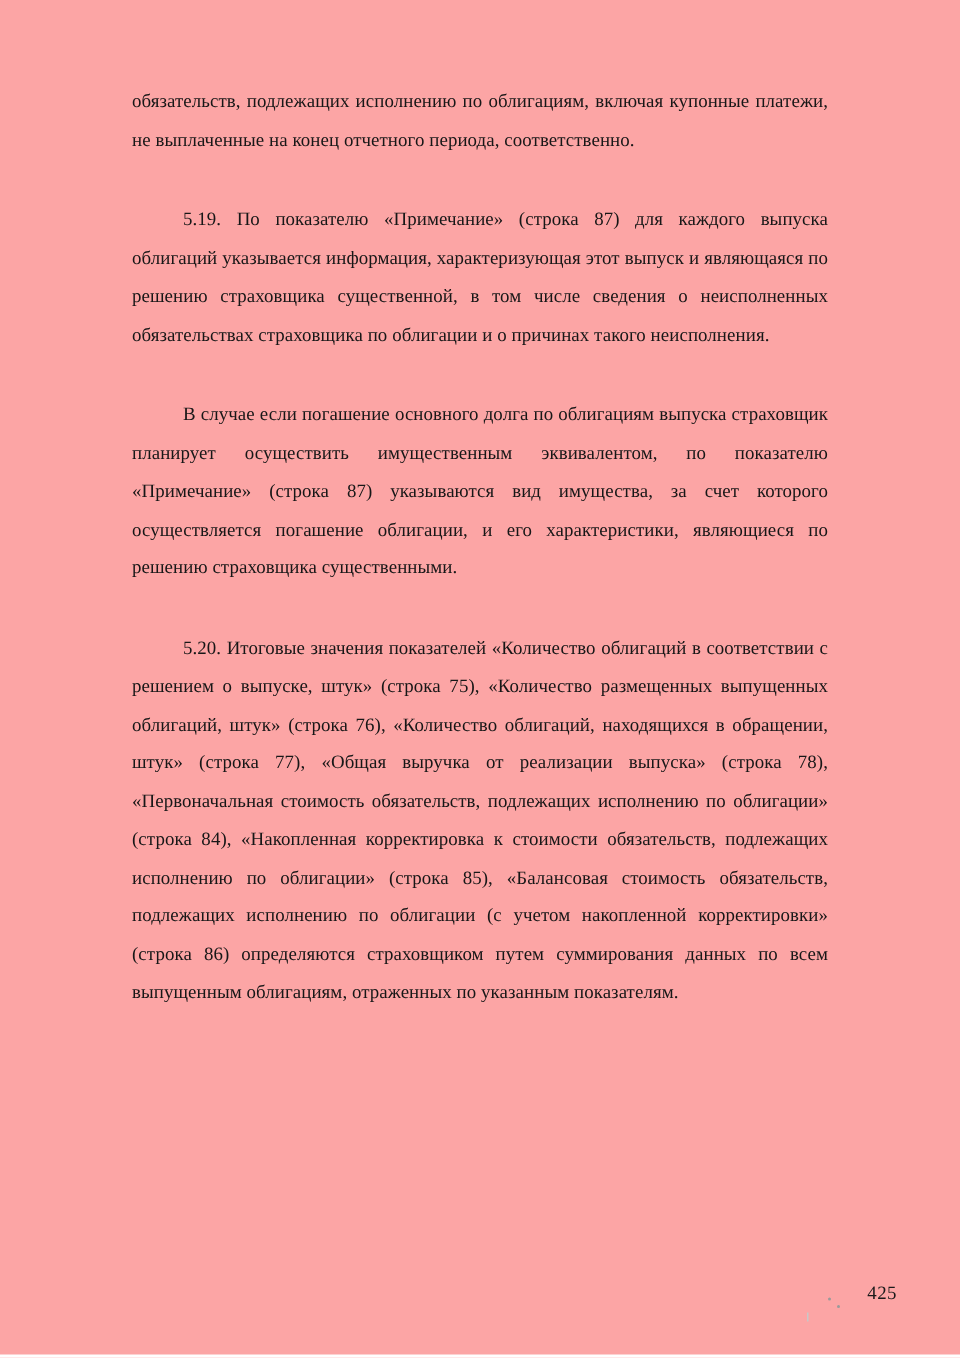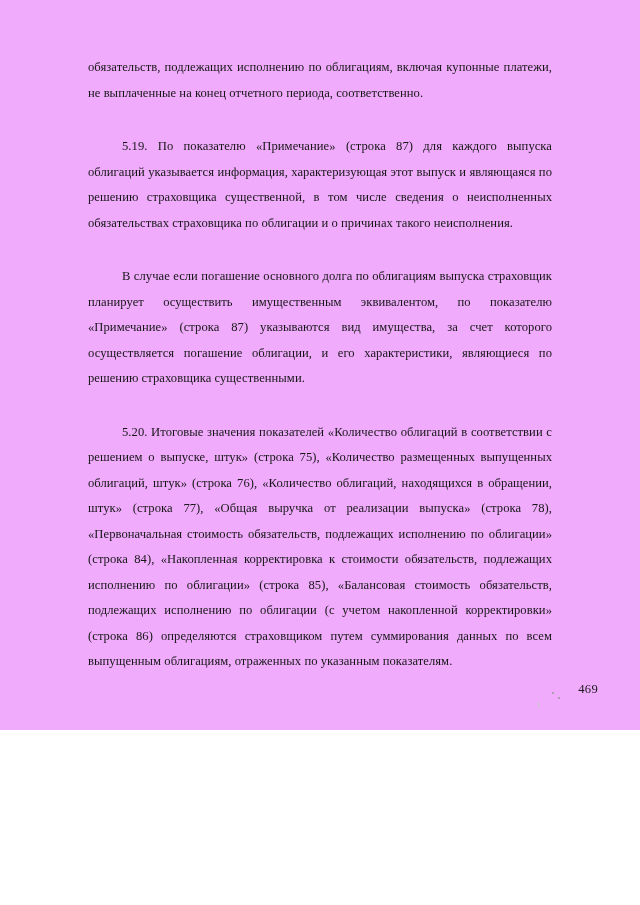--- a/index.html
+++ b/index.html
@@ -10,23 +10,23 @@
   body {
     width: 640px;
     height: 905px;
     overflow: hidden;
     font-family: "Liberation Serif", serif;
     color: #1a1a1a;
   }
   .page {
     position: relative;
     width: 640px;
-    height: 730px;
+    height: 903px;
     box-sizing: border-box;
-    background: #f0abfc;
+    background: #fca5a5;
   }
   .content {
     position: absolute;
     left: 88px;
     top: 55px;
     width: 464px;
   }
   p.para {
     margin: 0 0 0 0;
     text-align: justify;
@@ -67,14 +67,14 @@
 <div class="page">
   <div class="content">
     <p class="para">обязательств, подлежащих исполнению по облигациям, включая купонные платежи, не выплаченные на конец отчетного периода, соответственно.</p>
     <p class="para indent gap">5.19. По показателю «Примечание» (строка 87) для каждого выпуска облигаций указывается информация, характеризующая этот выпуск и являющаяся по решению страховщика существенной, в том числе сведения о неисполненных обязательствах страховщика по облигации и о причинах такого неисполнения.</p>
     <p class="para indent gap">В случае если погашение основного долга по облигациям выпуска страховщик планирует осуществить имущественным эквивалентом, по показателю «Примечание» (строка 87) указываются вид имущества, за счет которого осуществляется погашение облигации, и его характеристики, являющиеся по решению страховщика существенными.</p>
     <p class="para indent gap">5.20. Итоговые значения показателей «Количество облигаций в соответствии с решением о выпуске, штук» (строка 75), «Количество размещенных выпущенных облигаций, штук» (строка 76), «Количество облигаций, находящихся в обращении, штук» (строка 77), «Общая выручка от реализации выпуска» (строка 78), «Первоначальная стоимость обязательств, подлежащих исполнению по облигации» (строка 84), «Накопленная корректировка к стоимости обязательств, подлежащих исполнению по облигации» (строка 85), «Балансовая стоимость обязательств, подлежащих исполнению по облигации (с учетом накопленной корректировки» (строка 86) определяются страховщиком путем суммирования данных по всем выпущенным облигациям, отраженных по указанным показателям.</p>
   </div>
   <div class="speck s1"></div>
   <div class="speck s2"></div>
   <div class="speck s3"></div>
-  <div class="page-number">469</div>
+  <div class="page-number">425</div>
 </div>
 
 </body></html>

